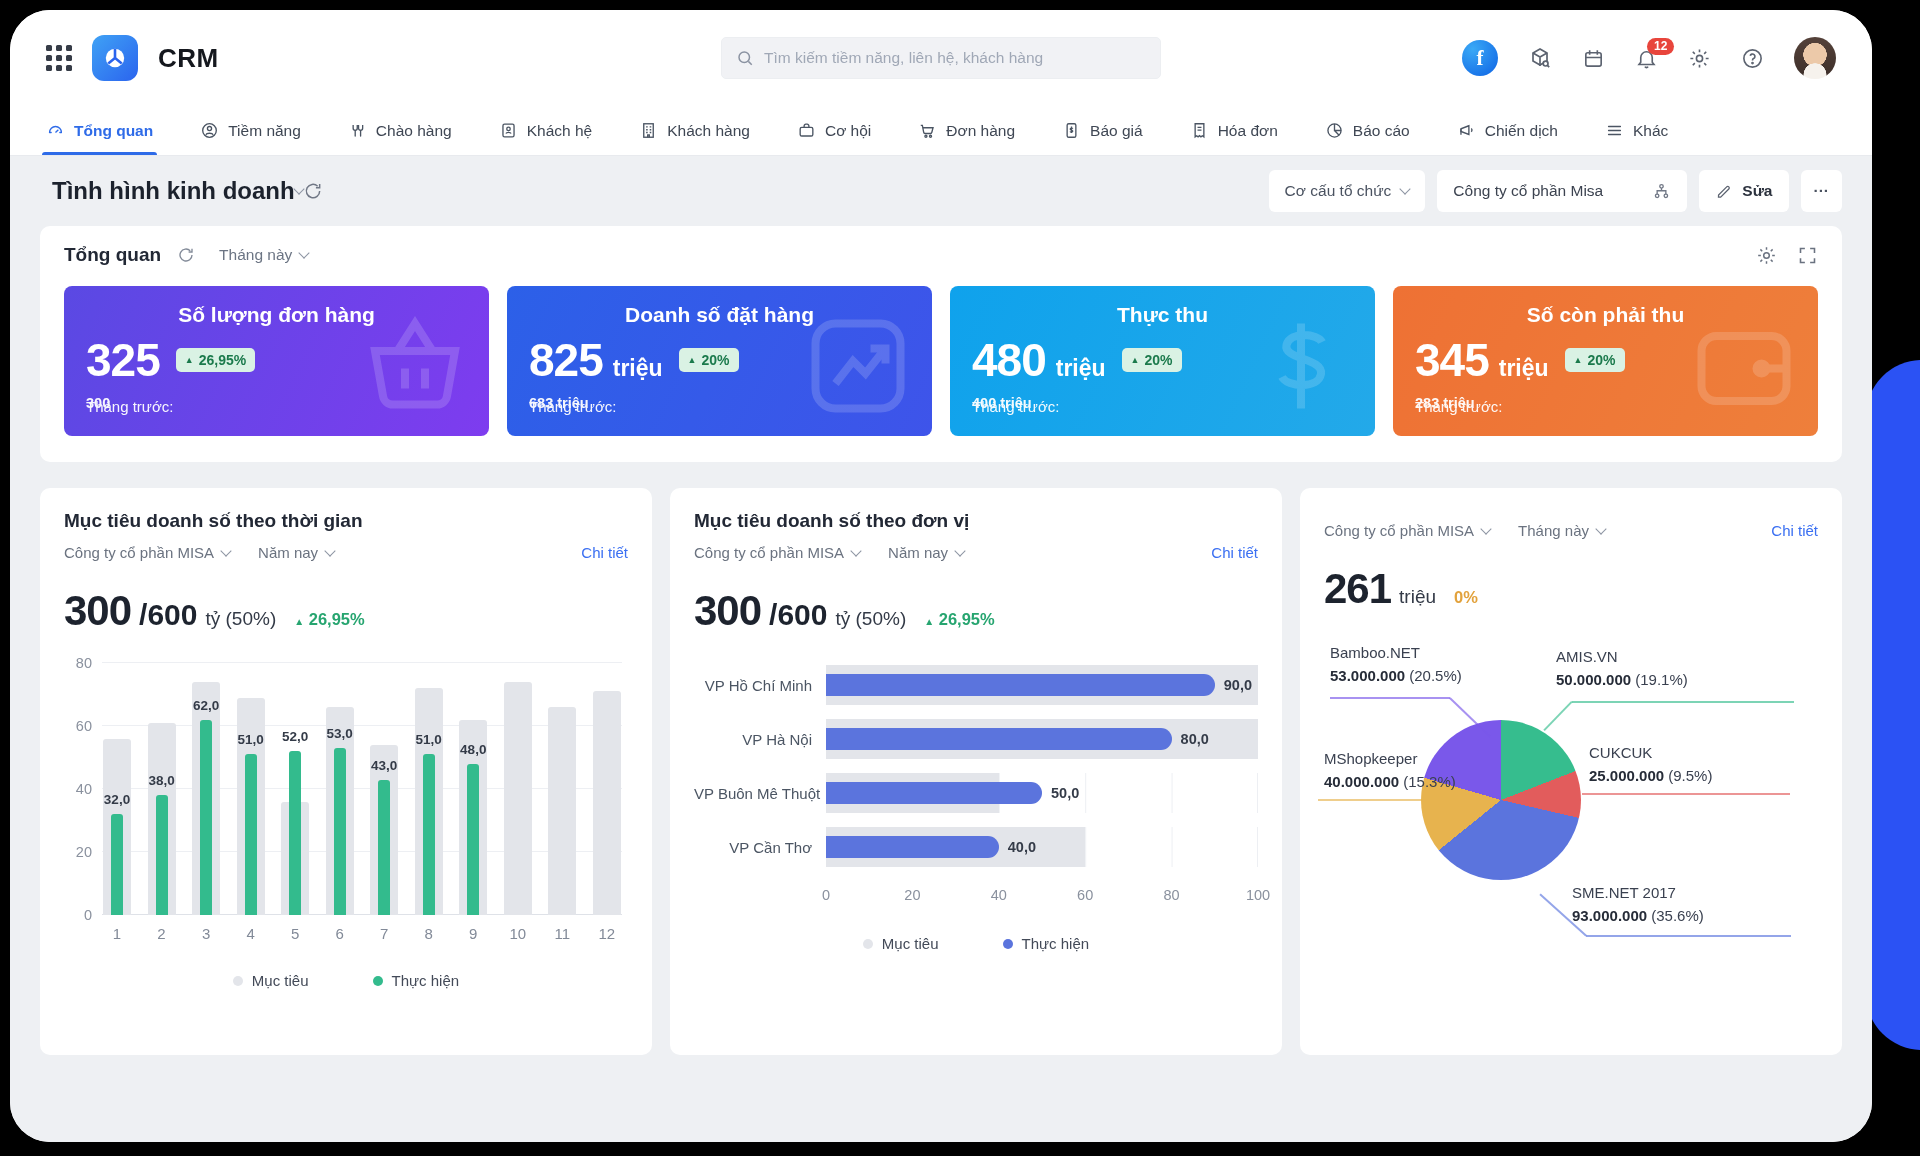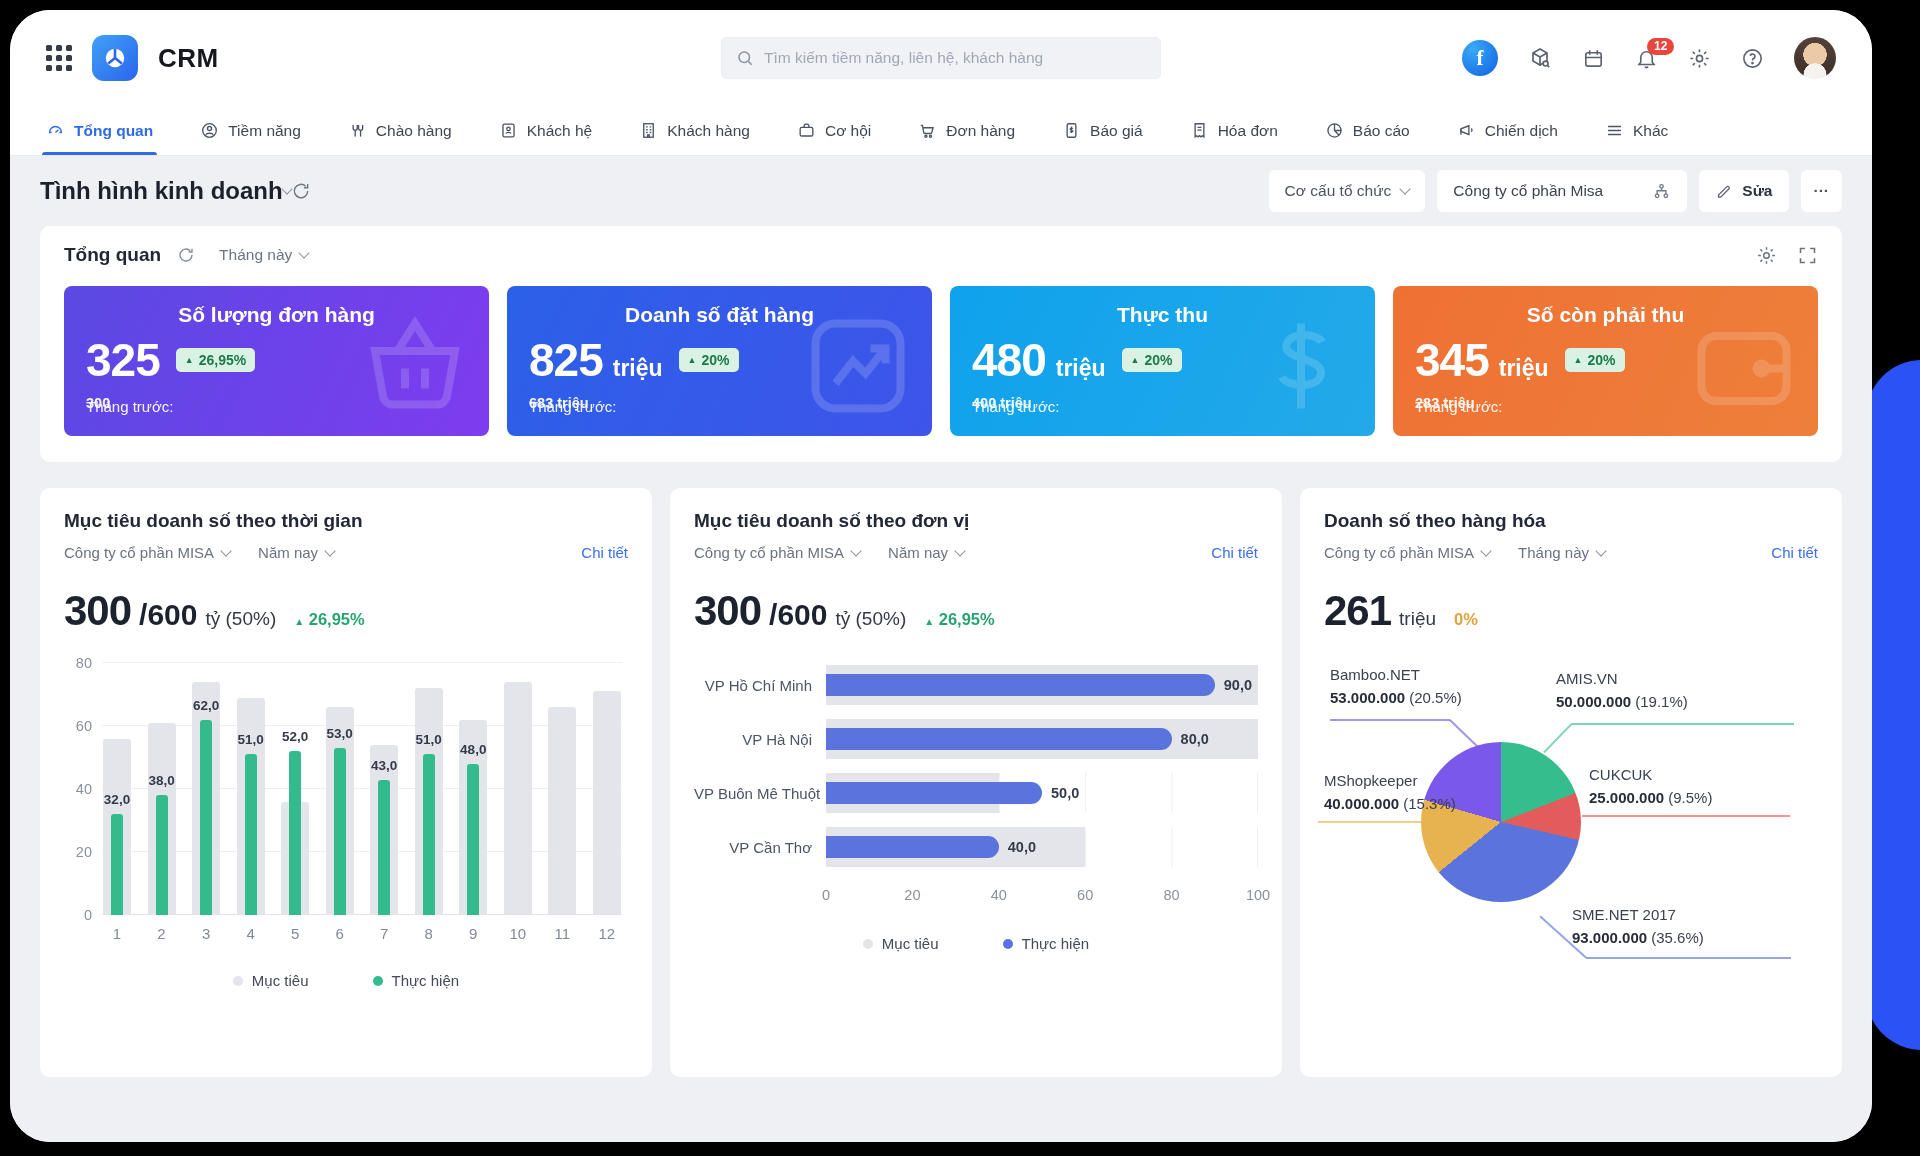--- a/index.html
+++ b/index.html
@@ -33,21 +33,21 @@
   .tabs { height:50px; display:flex; align-items:stretch; gap:47px; padding:0 36px; border-bottom:1px solid #e8eaee; background:#fff; }
   .tab { position:relative; display:flex; align-items:center; gap:9px; font-size:15.5px; color:#3f4754; font-weight:500; cursor:pointer; white-space:nowrap; }
   .tab svg { width:19px; height:19px; stroke:#4b5563; }
   .tab.active { color:#2e6be8; font-weight:700; }
   .tab.active svg { stroke:#2e6be8; }
   .tab.active::after { content:""; position:absolute; left:-4px; right:-4px; bottom:0; height:3.5px; background:#2e6be8; border-radius:3px 3px 0 0; }
 
   
   .page { background:#eef0f3; height:calc(100% - 146px); padding:0 30px; overflow:hidden; }
   .page-head { display:flex; align-items:center; height:70px; }
-  .ph-left { display:flex; align-items:center; gap:0; }
+  .ph-left { display:flex; align-items:center; gap:0;margin-left:12px; }
   .page-title { font-size:24px; font-weight:800; color:#1c222d; }
   .chev { width:8px; height:8px; border-right:1.8px solid #8d95a3; border-bottom:1.8px solid #8d95a3; transform:rotate(45deg); display:inline-block; margin-top:-4px; }
   .icon-btn { border:none; background:none; cursor:pointer; color:#717886; display:flex; align-items:center; }
   .ph-right { margin-left:auto; display:flex; align-items:center; gap:12px; }
   .ctrl { background:#fff; border:none; border-radius:6px; height:42px; display:flex; align-items:center; gap:10px; padding:0 16px; font-size:15.5px; color:#3c4350; cursor:pointer; font-family:inherit; }
   .ctrl .muted { color:#4a5260; }
 
   
   .overview { background:#fff; border-radius:10px; padding:18px 24px 26px; }
   .ov-head { display:flex; align-items:center; gap:16px; margin-bottom:20px; }
@@ -646,21 +646,20 @@
                 </span>
                 <span class="leg-item">
                   <span class="leg-dot" style="background: rgb(91, 116, 221);"></span>
                   <span>Thực hiện</span>
                 </span>
               </div>
             </div>
         </article>
 
         <article class="chart-card cC">
-          <h2 class="cc-title">Doanh số theo hàng hóa</h2>
           <div class="cc-filters">
             <span class="cc-filter">
                 <span>Công ty cổ phần MISA</span>
                 <span class="chev"></span>
               </span>
             <span class="cc-filter">
                 <span>Tháng này</span>
                 <span class="chev"></span>
               </span>
             <a class="cc-detail">Chi tiết</a>

